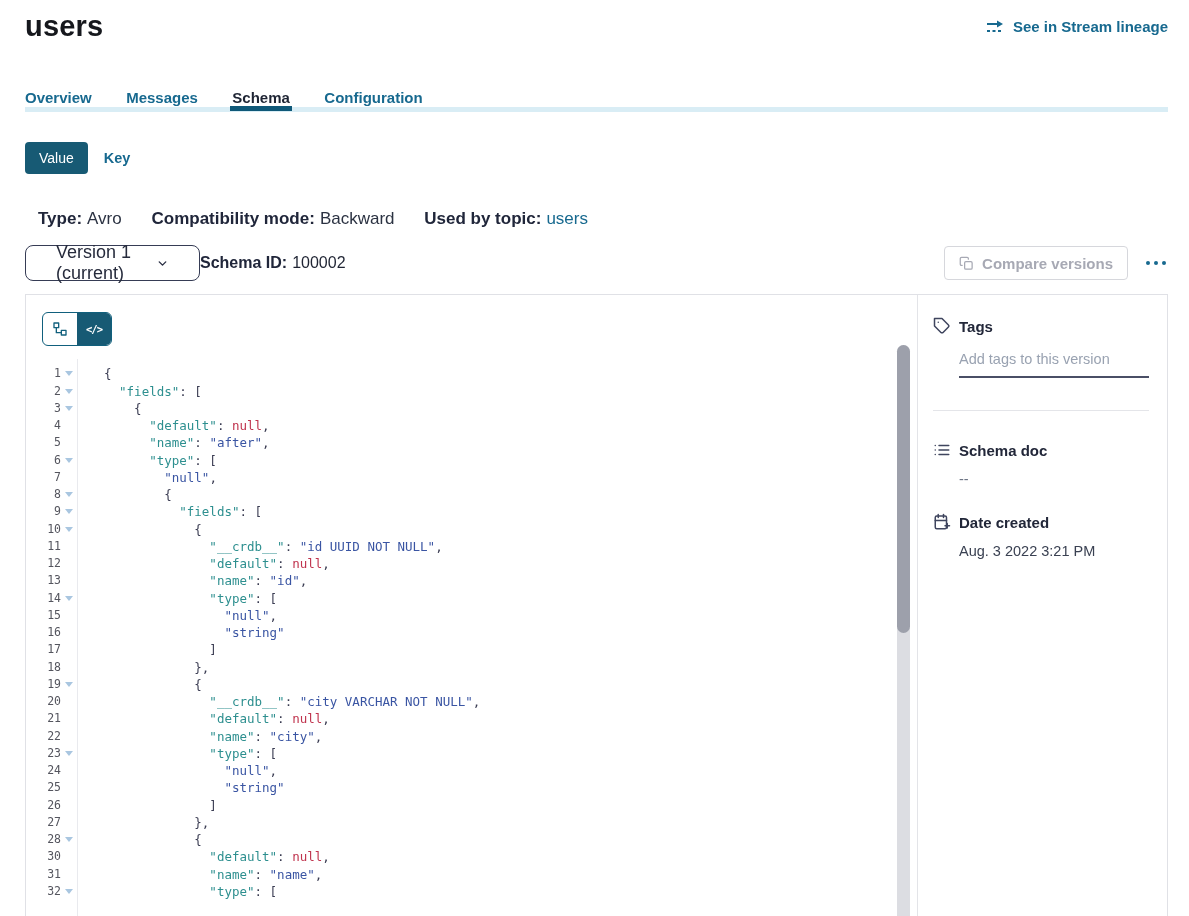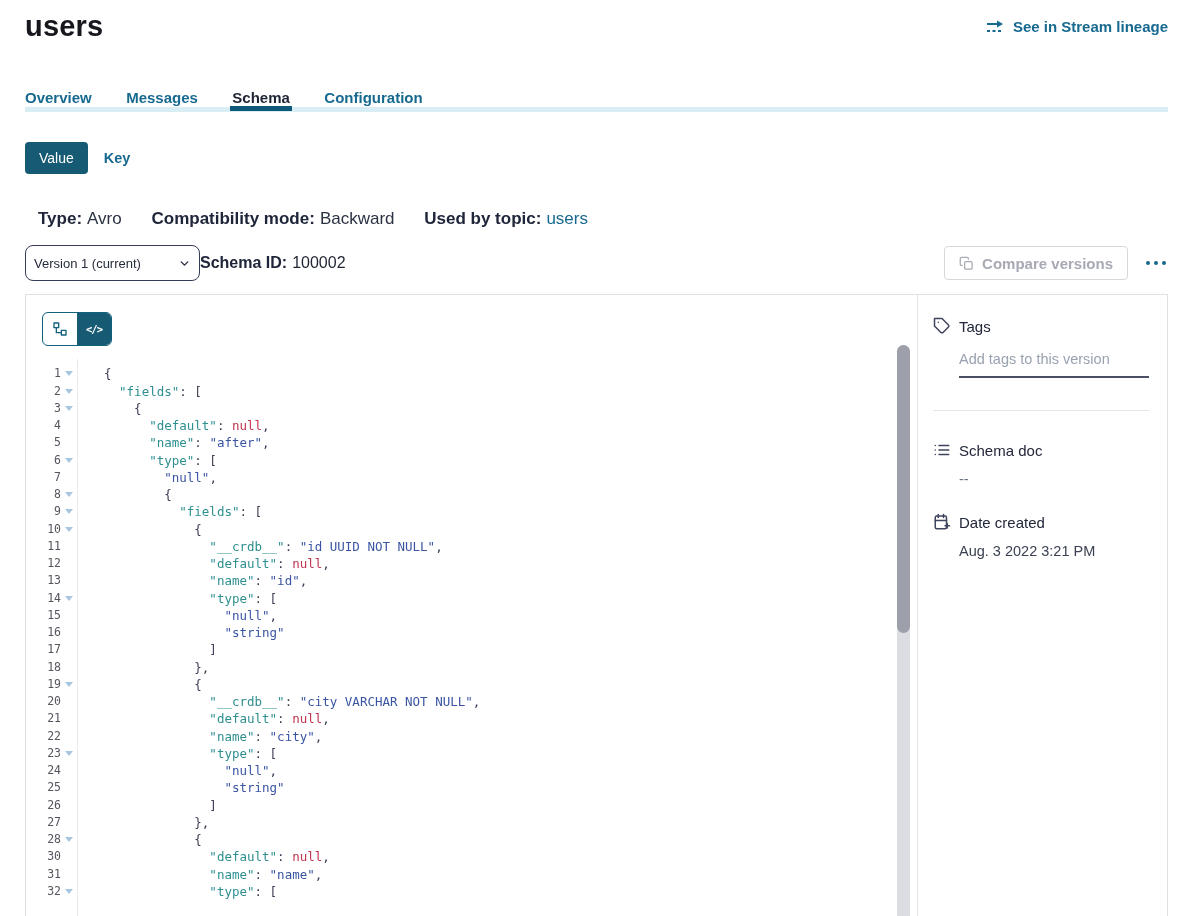--- a/index.html
+++ b/index.html
@@ -33,21 +33,21 @@
   .toggle-row{margin:30px 0 0 25px;display:flex;align-items:center;}
   .value-btn{background:var(--teal);color:#fff;font-size:14px;font-weight:400;border:none;border-radius:4px;padding:8px 14px;cursor:pointer;font-family:inherit;}
   .key-btn{margin-left:16px;color:var(--link);font-size:14.5px;font-weight:600;cursor:pointer;}
   
   .meta-row{margin:35px 0 0 38px;font-size:17px;color:#2B3242;}
   .meta-group{margin-right:25px;}
   .meta-label{font-weight:700;color:#20263A;margin-right:5px;}
   .meta-link{color:var(--link);cursor:pointer;}
   
   .controls-row{margin:16px 21px 0 25px;display:flex;align-items:center;}
-  .version-select{width:175px;height:36px;border:1.5px solid #363C55;border-radius:8px;background:#fff;display:flex;align-items:center;justify-content:space-between;padding:0 8px;font-size:13px;color:#262B3C;cursor:pointer;}
+  .version-select{width:175px;height:36px;border:1.5px solid #363C55;border-radius:8px;background:#fff;display:flex;align-items:center;justify-content:space-between;padding:0 30px;font-size:18px;color:#262B3C;cursor:pointer;}
   .schema-id{margin-left:0;font-size:16px;}
   .spacer{flex:1;}
   .btn{display:flex;align-items:center;gap:8px;background:#fff;border-radius:4px;font-family:inherit;font-size:15px;cursor:pointer;}
   .btn-compare{height:34px;padding:0 14px;border:1px solid #D6D7DC;color:#A7A9B4;font-weight:600;}
   .btn-evolve{height:36px;padding:0 14px;margin-left:20px;border:1.5px solid var(--teal);color:var(--teal);font-weight:700;}
   .more-dots{margin-left:16px;display:flex;gap:4px;align-items:center;padding:6px 2px;cursor:pointer;}
   .more-dots i{width:4px;height:4px;border-radius:50%;background:var(--link);}
   
   .panel{margin:13px 0 0 25px;width:1143px;height:630px;border:1px solid #E0E1E6;border-bottom:none;display:flex;position:relative;}
   .editor-pane{width:894px;position:relative;}
@@ -60,21 +60,21 @@
   .code-line{display:flex;height:17.25px;font-family:"DejaVu Sans Mono",monospace;}
   .ln{width:35px;flex:none;text-align:right;font-size:11.5px;line-height:17.25px;color:#54555E;}
   .caret-cell{width:16px;flex:none;display:flex;align-items:center;justify-content:center;}
   .caret{width:0;height:0;border-left:4px solid transparent;border-right:4px solid transparent;border-top:5px solid #A9C6E0;cursor:pointer;}
   .code-text{padding-left:27px;font-size:12.5px;line-height:17.25px;white-space:pre;color:var(--cp);}
   .tk-p{color:var(--cp);} .tk-k{color:var(--ck);} .tk-s{color:var(--cs);} .tk-x{color:var(--cx);}
   .scrollbar{position:absolute;top:50px;right:7px;width:13px;bottom:0;background:#DCDDE2;border-radius:7px 7px 0 0;}
   .scroll-thumb{position:absolute;top:0;left:0;width:13px;height:288px;background:#9DA0AB;border-radius:7px;cursor:pointer;}
   
   .sidebar{flex:1;border-left:1px solid #E3E4E8;padding:22px 18px 0 15px;}
-  .side-header{display:flex;align-items:center;gap:8px;font-size:15px;font-weight:400;color:#222739;}
+  .side-header{display:flex;align-items:center;gap:8px;font-size:15px;font-weight:700;color:#222739;}
   .side-header svg{flex:none;}
   .tags-input{display:block;margin:16px 0 0 26px;width:190px;border:none;border-bottom:2px solid #4A4F66;padding:0 0 9px 0;font-size:14.5px;font-family:inherit;color:#333;background:transparent;outline:none;}
   .tags-input::placeholder{color:#99A2B1;}
   .side-divider{margin:32px 0 0 0;border:none;border-top:1px solid #E4E5E9;}
   .section{margin-top:30px;}
   .side-value{margin:12px 0 0 26px;font-size:14.5px;color:#6E7585;}
   .side-value.dark{color:#3A4152;}
 </style>
 </head>
 <body>

